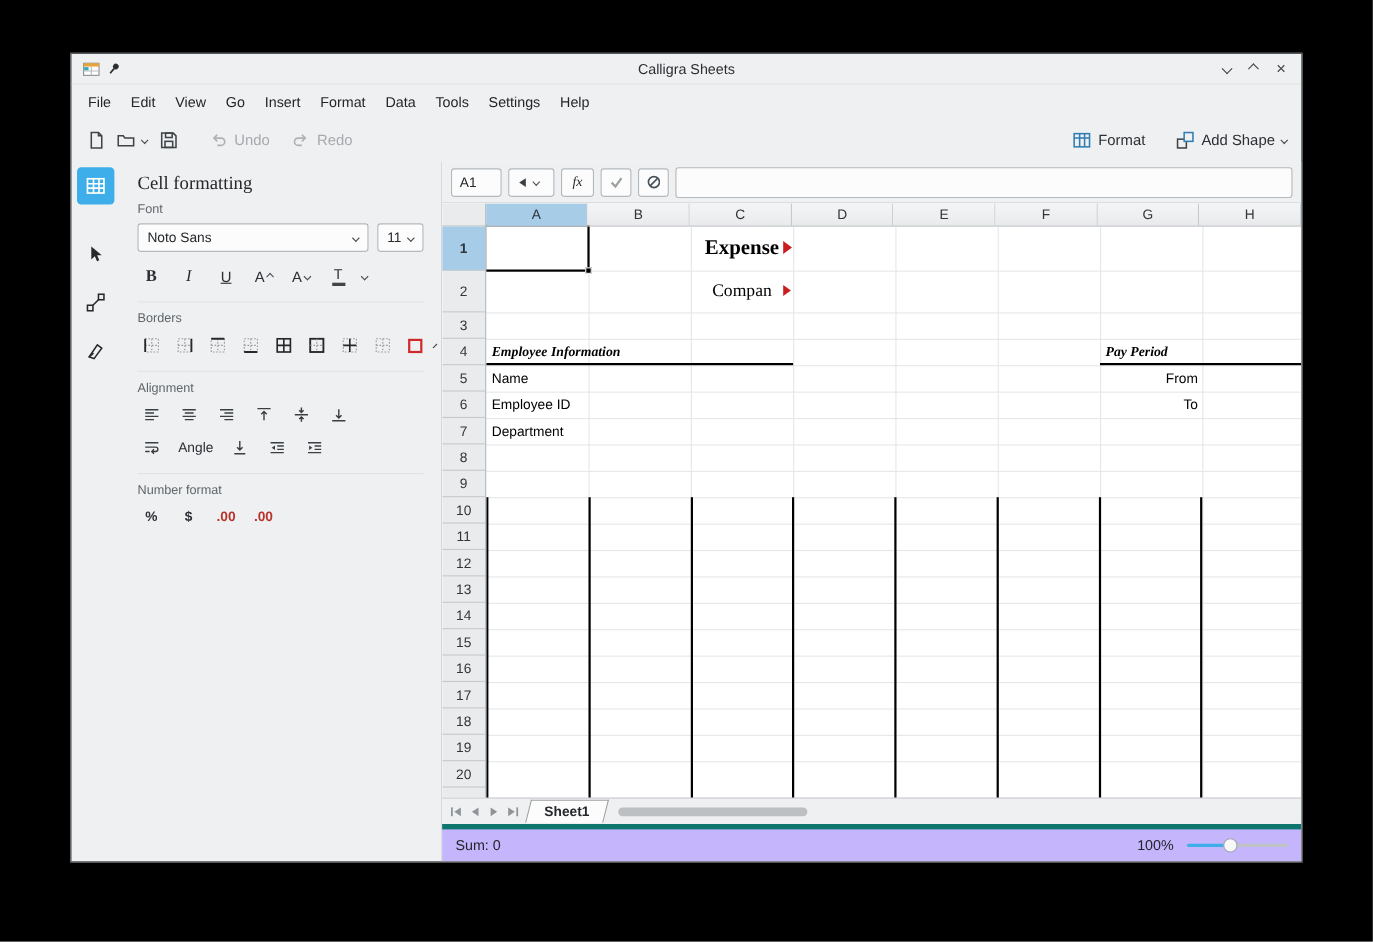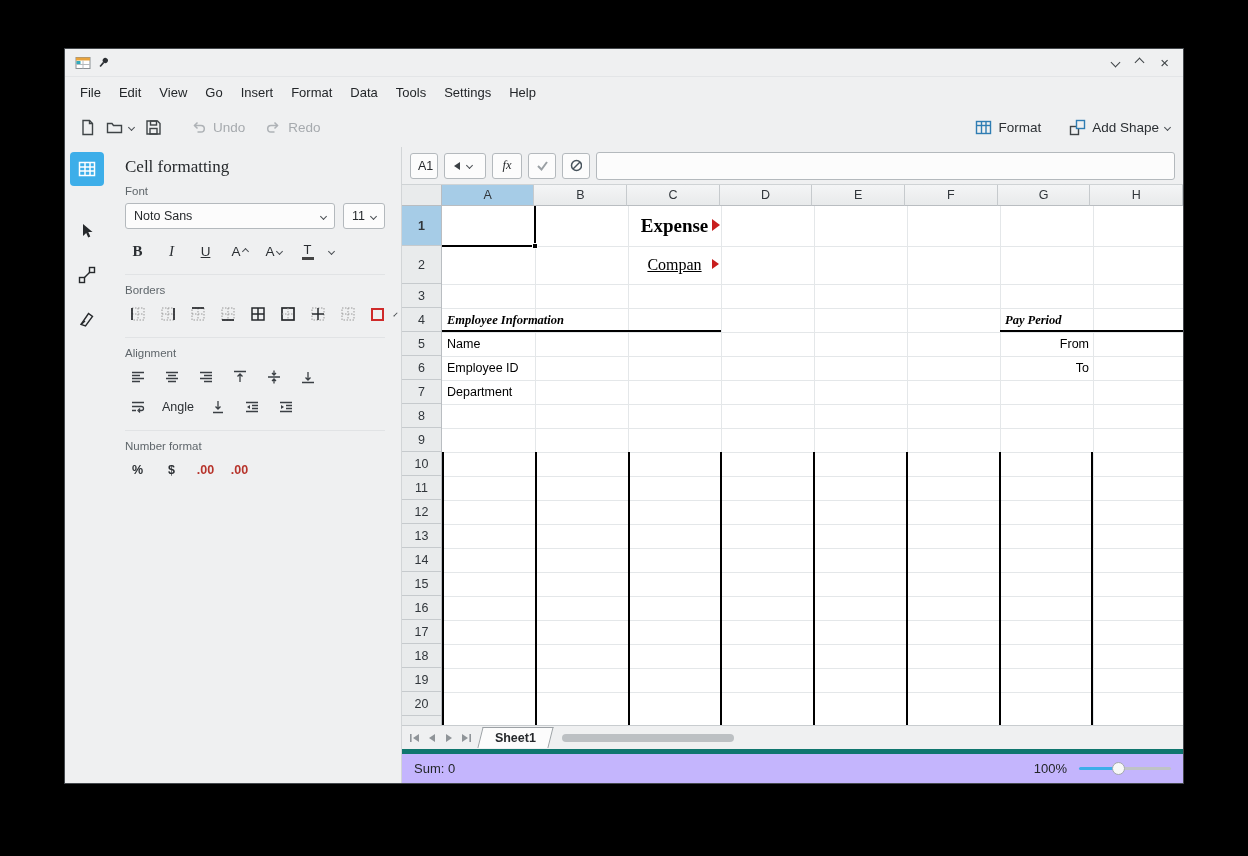--- a/index.html
+++ b/index.html
@@ -67,21 +67,21 @@
   .icon-gap8 > * { margin-right:9px; }
 
   
   .sheet { flex:1; display:flex; flex-direction:column; background:#fff;
            border-left:1px solid #d2d5d7; min-width:0; }
 
   .formula-bar { height:38px; background:#eff0f1; border-bottom:1px solid #cfd3d5;
                  display:flex; align-items:center; padding:0 8px; gap:6px; flex:0 0 auto; }
   .fb-box { height:26px; background:#fcfcfc; border:1px solid #b4b9bd; border-radius:3px;
             display:flex; align-items:center; font-size:12.5px; padding:0 7px; color:#26292c; }
-  .fb-ref { width:28px; }
+  .fb-ref { width:46px; }
   .fb-sel { width:42px; gap:5px; }
   .fb-fx { width:30px; justify-content:center; font-family:"Liberation Serif",serif; font-style:italic; }
   .fb-ok { width:28px; justify-content:center; }
   .fb-no { width:28px; justify-content:center; }
   .fb-input { flex:1; height:28px; background:#fcfcfc; border:1px solid #b4b9bd; border-radius:3px; }
 
   .grid { flex:1; position:relative; overflow:hidden; background:#fff; }
   .colheaders { position:absolute; top:0; left:0; right:0; height:21px; display:flex; z-index:4; }
   .corner { width:40px; background:#e9ebec; border-right:1px solid #b9bdc1; border-bottom:1px solid #b9bdc1; }
   .colh { width:93px; background:linear-gradient(#f4f5f6,#e8eaeb); border-right:1px solid #c6cacd;
@@ -141,20 +141,21 @@
             background:#f7f8f8; border:1px solid #a3a8ac; }
 
   svg { display:block; }
 </style>
 </head>
 <body>
 
 <div class="window">
 
   <div class="titlebar">
+    <div class="tb-title">Calligra Sheets</div>
     <div class="tb-left">
       <span>
         <svg width="16" height="16">
             <rect x="1" y="2.5" width="14" height="11" fill="#fff" stroke="#8a8f93"></rect>
             <rect x="1" y="2.5" width="14" height="3" fill="#e8a33d"></rect>
             <rect x="1.5" y="6" width="4" height="3" fill="#31aabc"></rect>
             <line x1="1" y1="9.5" x2="15" y2="9.5" stroke="#b6babd"></line>
             <line x1="8" y1="5.5" x2="8" y2="13.5" stroke="#b6babd"></line>
           </svg>
       </span>
@@ -537,21 +538,21 @@
           <div class="rowh">16</div>
           <div class="rowh">17</div>
           <div class="rowh">18</div>
           <div class="rowh">19</div>
           <div class="rowh">20</div>
         </div>
 
         <div class="cellv serifb" style="left:226px; top:21px; width:93px; height:40px; line-height:40px; text-align:center; font-size:19px;">Expense</div>
         <div class="ofl" style="left:310px; top:34px;"></div>
 
-        <div class="cellv serif" style="left:226px; top:61px; width:93px; height:38px; line-height:38px; text-align:center; font-size:16px;text-decoration:underline;">Compan</div>
+        <div class="cellv serif" style="left:226px; top:61px; width:93px; height:38px; line-height:38px; text-align:center; font-size:16px;">Compan</div>
         <div class="ofl" style="left:310px; top:74px; border-top-width:5px; border-bottom-width:5px; border-left-width:7px;"></div>
 
         <div class="cellv bi" style="left:45px; top:123px;">Employee Information</div>
         <div class="uline" style="left:40px; top:145px; width:279px;"></div>
         <div class="cellv bi" style="left:603px; top:123px;">Pay Period</div>
         <div class="uline" style="left:598px; top:145px; width:186px;"></div>
 
         <div class="cellv" style="left:45px; top:147px;">Name</div>
         <div class="cellv" style="left:598px; top:147px; width:89px; text-align:right;">From</div>
         <div class="cellv" style="left:45px; top:171px;">Employee ID</div>

